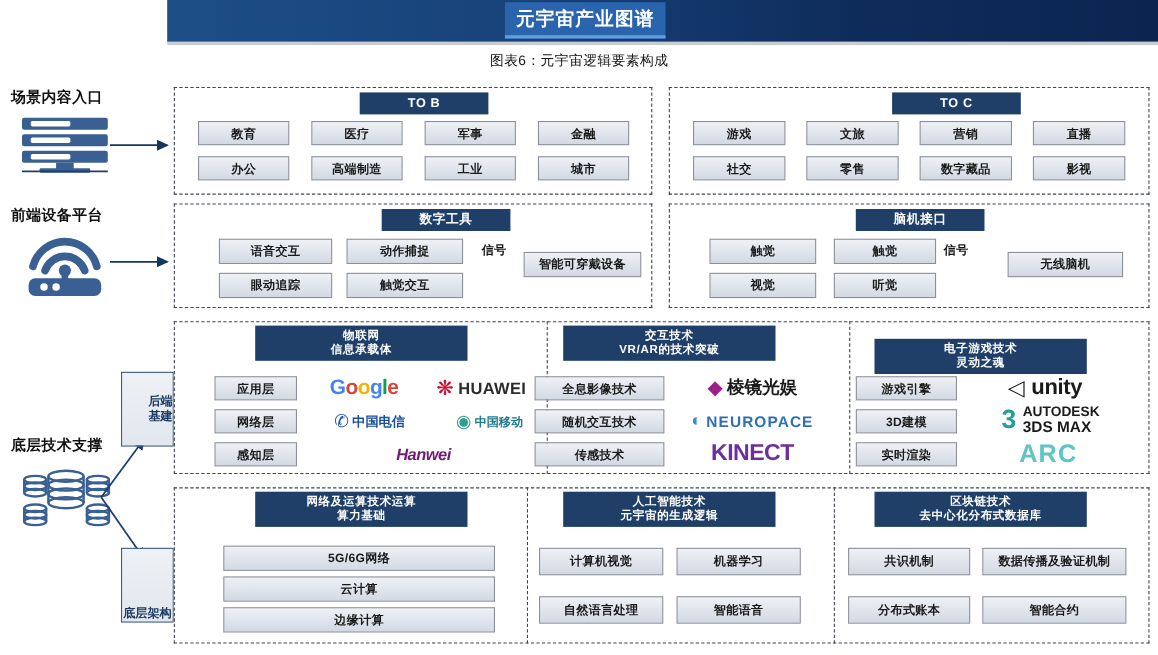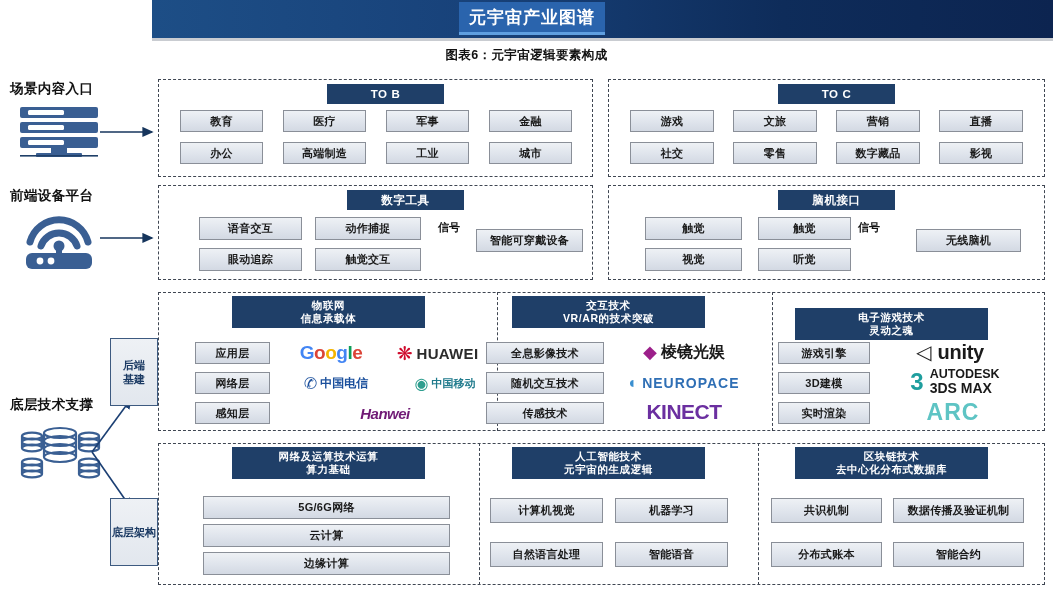--- a/index.html
+++ b/index.html
@@ -26,21 +26,21 @@
     white-space:nowrap;
   }
   .banner-underline{
     position:absolute;left:152px;top:38px;width:901px;height:3px;
     background:#c9ccd1;
   }
 
   
   .caption{
     position:absolute;left:0;top:47px;width:1053px;
-    text-align:center;font-size:12.5px;font-weight:bold;color:#111;
+    text-align:center;font-size:12.5px;font-weight:normal;color:#111;
     letter-spacing:.4px;
   }
 
   
   .rail-label{
     position:absolute;font-size:13.5px;font-weight:bold;color:#111;
     letter-spacing:.4px;white-space:nowrap;
   }
   .rail-icon{position:absolute;}
 
@@ -75,21 +75,21 @@
     font-size:11px;font-weight:bold;color:#1a1a1a;
     box-sizing:border-box;white-space:nowrap;
     letter-spacing:.3px;
   }
 
   
   .side-box{
     position:absolute;
     background:linear-gradient(180deg,#eef1f5 0%,#e2e7ee 100%);
     border:1.6px solid #3d5a80;
-    display:flex;align-items:center;justify-content:center;
+    display:flex;align-items:flex-end;justify-content:center;
     text-align:center;font-size:11px;font-weight:bold;color:#1b3a63;
     line-height:1.3;box-sizing:border-box;
   }
 
   
   .sig-label{
     position:absolute;font-size:11px;font-weight:bold;color:#111;
     white-space:nowrap;
   }
 
@@ -239,21 +239,21 @@
 <div class="cell" style="left:180px;top:110px;width:83px;height:22px;">教育</div>
 <div class="cell" style="left:283px;top:110px;width:83px;height:22px;">医疗</div>
 <div class="cell" style="left:386px;top:110px;width:83px;height:22px;">军事</div>
 <div class="cell" style="left:489px;top:110px;width:83px;height:22px;">金融</div>
 <div class="cell" style="left:180px;top:142px;width:83px;height:22px;">办公</div>
 <div class="cell" style="left:283px;top:142px;width:83px;height:22px;">高端制造</div>
 <div class="cell" style="left:386px;top:142px;width:83px;height:22px;">工业</div>
 <div class="cell" style="left:489px;top:142px;width:83px;height:22px;">城市</div>
 
 <div class="panel" style="left:608px;top:79px;width:437px;height:98px;"></div>
-<div class="sec-head" style="left:778px;top:84px;width:117px;height:20px;">TO C</div>
+<div class="sec-head" style="left:811px;top:84px;width:117px;height:20px;">TO C</div>
 <div class="cell" style="left:630px;top:110px;width:84px;height:22px;">游戏</div>
 <div class="cell" style="left:733px;top:110px;width:84px;height:22px;">文旅</div>
 <div class="cell" style="left:836px;top:110px;width:84px;height:22px;">营销</div>
 <div class="cell" style="left:939px;top:110px;width:84px;height:22px;">直播</div>
 <div class="cell" style="left:630px;top:142px;width:84px;height:22px;">社交</div>
 <div class="cell" style="left:733px;top:142px;width:84px;height:22px;">零售</div>
 <div class="cell" style="left:836px;top:142px;width:84px;height:22px;">数字藏品</div>
 <div class="cell" style="left:939px;top:142px;width:84px;height:22px;">影视</div>
 
 <div class="panel" style="left:158px;top:185px;width:435px;height:95px;"></div>

